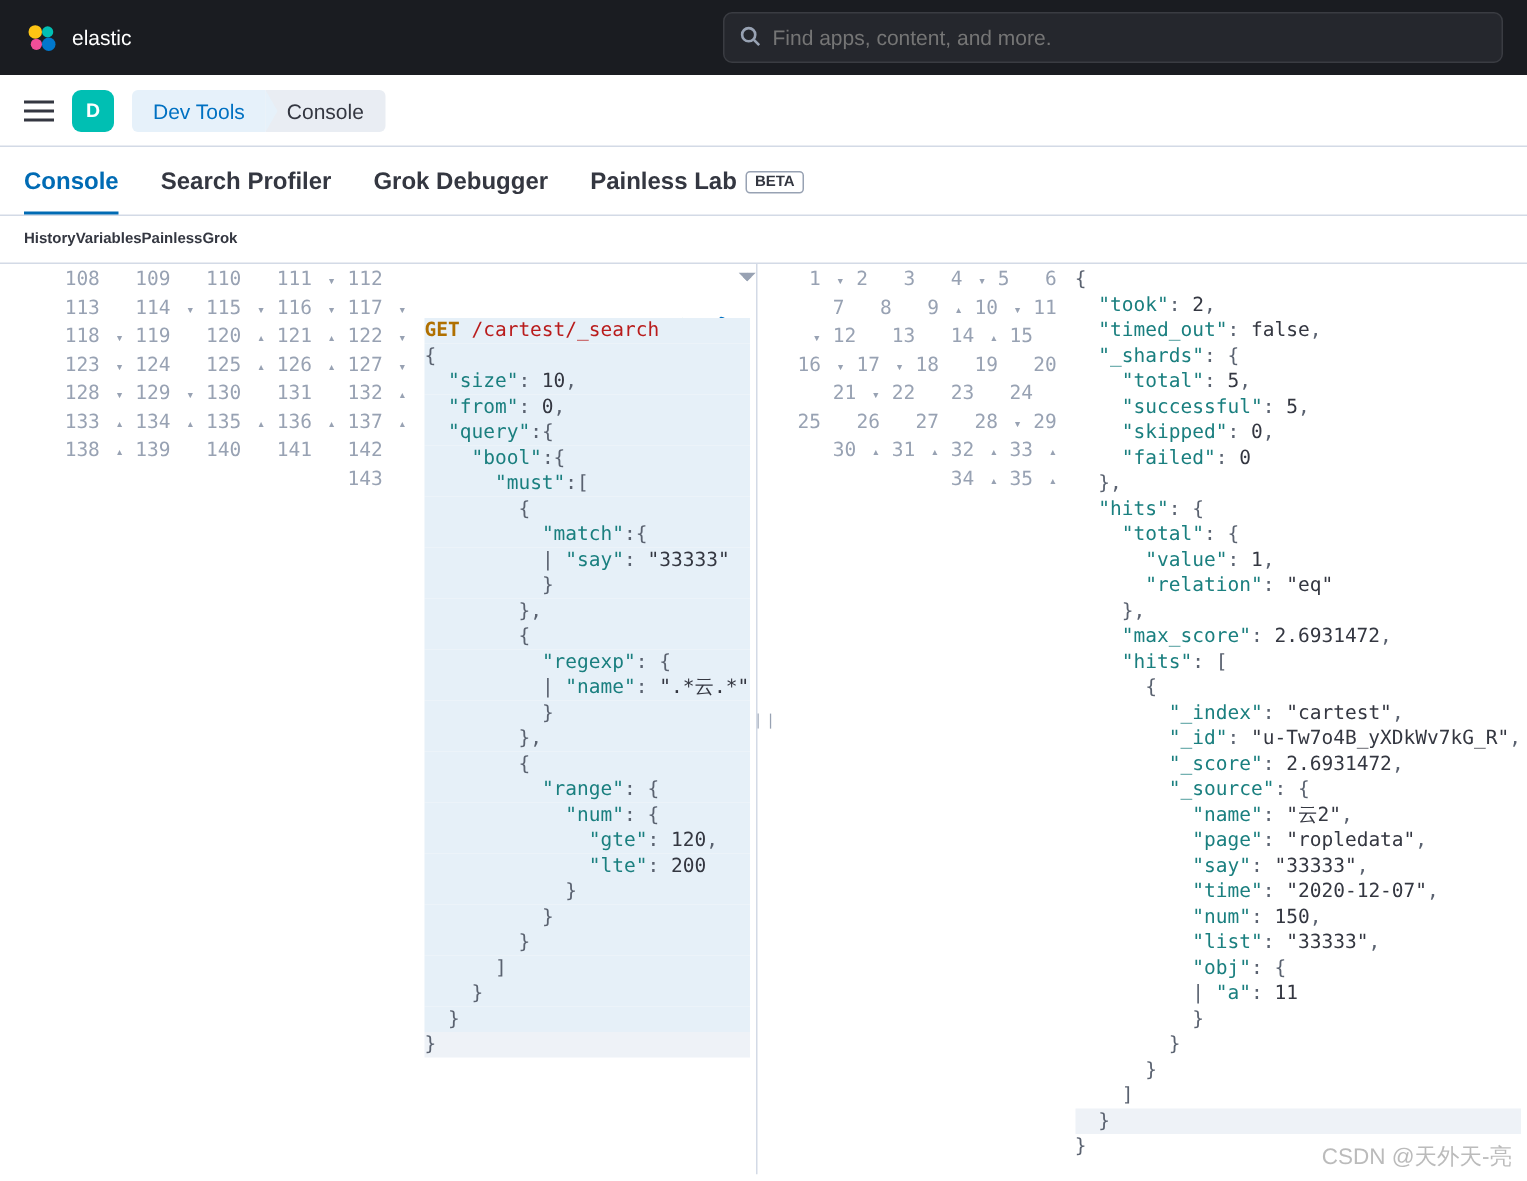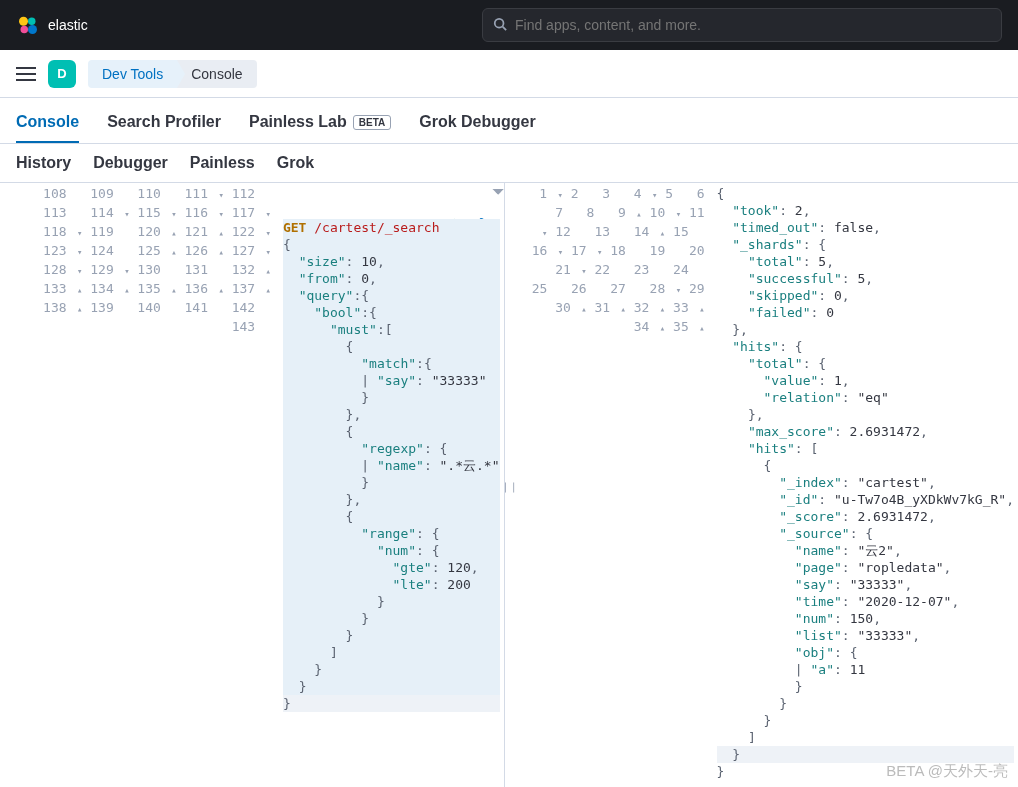--- a/index.html
+++ b/index.html
@@ -17,21 +17,21 @@
 .crumbs { display: flex; align-items: flex-start; }
 .crumb { padding: 6px 14px; background: #e6f1fa; color: #0071c2; font-weight: 500; position: relative; }
 .crumb:first-child { border-radius: 4px 0 0 4px; }
 .crumb.last { background: #e9edf3; color: #343741; border-radius: 0 4px 4px 0; }
 .crumb::after { content:""; position:absolute; right:-8px; top:0; border-top:14px solid transparent; border-bottom:14px solid transparent; border-left:8px solid #e6f1fa; z-index:1;}
 .crumb.last::after{display:none;}
 .tabs { display: flex; gap: 28px; padding: 0 16px; height: 46px; align-items: end; border-bottom: 1px solid #d3dae6; }
 .tab { padding: 10px 0; font-weight: 700; font-size: 16px; cursor: pointer; border-bottom: 2px solid transparent; }
 .tab.active { color: #006bb4; border-color: #006bb4; }
 .beta { font-size: 10px; font-weight: 700; border: 1px solid #98a2b3; border-radius: 3px; padding: 1px 5px; margin-left: 6px; vertical-align: middle; }
-.toolbar { display: flex; gap: 22px; padding: 10px 16px; font-weight: 600; font-size: 16px; align-items: flex-end; }
+.toolbar { display: flex; padding: 10px 16px; font-weight: 600; font-size: 10px; align-items: flex-end; }
 .toolbar span { cursor: pointer; }
 .workspace { display: flex; height: 608px; border-top: 1px solid #d3dae6; }
 .pane { flex: 1; overflow: hidden; position: relative; }
 .pane.left { border-right: 1px solid #d3dae6; }
 .gutter-split { width: 10px; background: #fff; display:flex; align-items:center; justify-content:center; color:#98a2b3; font-size:10px; cursor:col-resize;}
 .editor { font-family: "Menlo","Consolas",monospace; font-size: 13px; line-height: 17px; display: flex; height: 100%; }
 .linenos { text-align: right; color: #98a2b3; padding: 2px 8px 2px 12px; user-select: none; background: #fff; min-width: 44px; }
 .code { padding: 2px 4px; white-space: pre; flex: 1; position: relative; }
 .hl { background: #e6f0f8; }
 .hl2 { background: #eef2f7; }
@@ -82,27 +82,27 @@
   <div class="d-badge">D</div>
   <div class="crumbs">
     <div class="crumb">Dev Tools</div>
     <div class="crumb last">Console</div>
   </div>
 </div>
 
 <div class="tabs">
   <div class="tab active">Console</div>
   <div class="tab">Search Profiler</div>
+  <div class="tab">Grok Debugger</div>
   <div class="tab"><span>Painless Lab</span><span class="beta">BETA</span></div>
-  <div class="tab">Grok Debugger</div>
 </div>
 
 <div class="toolbar">
   <span>History</span>
-  <span>Debugger</span>
+  <span>Variables</span>
   <span>Painless</span>
   <span>Grok</span>
 </div>
 
 <div class="workspace">
   <div class="pane left">
     <div class="scroll-ind"></div>
     <div class="run-icons">
       <span><svg viewBox="0 0 16 16" fill="#0a8a5f">
             <path d="M3 2l11 6-11 6z"></path>
@@ -189,13 +189,13 @@
 32 <span class="fold">▴</span>
 33 <span class="fold">▴</span>
 34 <span class="fold">▴</span>
 35 <span class="fold">▴</span>
 </div>
       <div class="code" id="res-code"><div><span class="tok-punc">{</span></div><div>  <span class="tok-key">"took"</span><span class="tok-punc">:</span> 2<span class="tok-punc">,</span></div><div>  <span class="tok-key">"timed_out"</span><span class="tok-punc">:</span> false<span class="tok-punc">,</span></div><div>  <span class="tok-key">"_shards"</span><span class="tok-punc">:</span> <span class="tok-punc">{</span></div><div>    <span class="tok-key">"total"</span><span class="tok-punc">:</span> 5<span class="tok-punc">,</span></div><div>    <span class="tok-key">"successful"</span><span class="tok-punc">:</span> 5<span class="tok-punc">,</span></div><div>    <span class="tok-key">"skipped"</span><span class="tok-punc">:</span> 0<span class="tok-punc">,</span></div><div>    <span class="tok-key">"failed"</span><span class="tok-punc">:</span> 0</div><div>  <span class="tok-punc">}</span><span class="tok-punc">,</span></div><div>  <span class="tok-key">"hits"</span><span class="tok-punc">:</span> <span class="tok-punc">{</span></div><div>    <span class="tok-key">"total"</span><span class="tok-punc">:</span> <span class="tok-punc">{</span></div><div>      <span class="tok-key">"value"</span><span class="tok-punc">:</span> 1<span class="tok-punc">,</span></div><div>      <span class="tok-key">"relation"</span><span class="tok-punc">:</span> "eq"</div><div>    <span class="tok-punc">}</span><span class="tok-punc">,</span></div><div>    <span class="tok-key">"max_score"</span><span class="tok-punc">:</span> 2.6931472<span class="tok-punc">,</span></div><div>    <span class="tok-key">"hits"</span><span class="tok-punc">:</span> <span class="tok-punc">[</span></div><div>      <span class="tok-punc">{</span></div><div>        <span class="tok-key">"_index"</span><span class="tok-punc">:</span> "cartest"<span class="tok-punc">,</span></div><div>        <span class="tok-key">"_id"</span><span class="tok-punc">:</span> "u-Tw7o4B_yXDkWv7kG_R"<span class="tok-punc">,</span></div><div>        <span class="tok-key">"_score"</span><span class="tok-punc">:</span> 2.6931472<span class="tok-punc">,</span></div><div>        <span class="tok-key">"_source"</span><span class="tok-punc">:</span> <span class="tok-punc">{</span></div><div>          <span class="tok-key">"name"</span><span class="tok-punc">:</span> "云2"<span class="tok-punc">,</span></div><div>          <span class="tok-key">"page"</span><span class="tok-punc">:</span> "ropledata"<span class="tok-punc">,</span></div><div>          <span class="tok-key">"say"</span><span class="tok-punc">:</span> "33333"<span class="tok-punc">,</span></div><div>          <span class="tok-key">"time"</span><span class="tok-punc">:</span> "2020-12-07"<span class="tok-punc">,</span></div><div>          <span class="tok-key">"num"</span><span class="tok-punc">:</span> 150<span class="tok-punc">,</span></div><div>          <span class="tok-key">"list"</span><span class="tok-punc">:</span> "33333"<span class="tok-punc">,</span></div><div>          <span class="tok-key">"obj"</span><span class="tok-punc">:</span> <span class="tok-punc">{</span></div><div>          <span class="tok-punc">|</span> <span class="tok-key">"a"</span><span class="tok-punc">:</span> 11</div><div>          <span class="tok-punc">}</span></div><div>        <span class="tok-punc">}</span></div><div>      <span class="tok-punc">}</span></div><div>    <span class="tok-punc">]</span></div><div class="hl2">  <span class="tok-punc">}</span></div><div><span class="tok-punc">}</span></div></div>
     </div>
   </div>
 </div>
 
-<div class="watermark">BETA @天外天-亮</div>
+<div class="watermark">CSDN @天外天-亮</div>
 
 </body></html>

